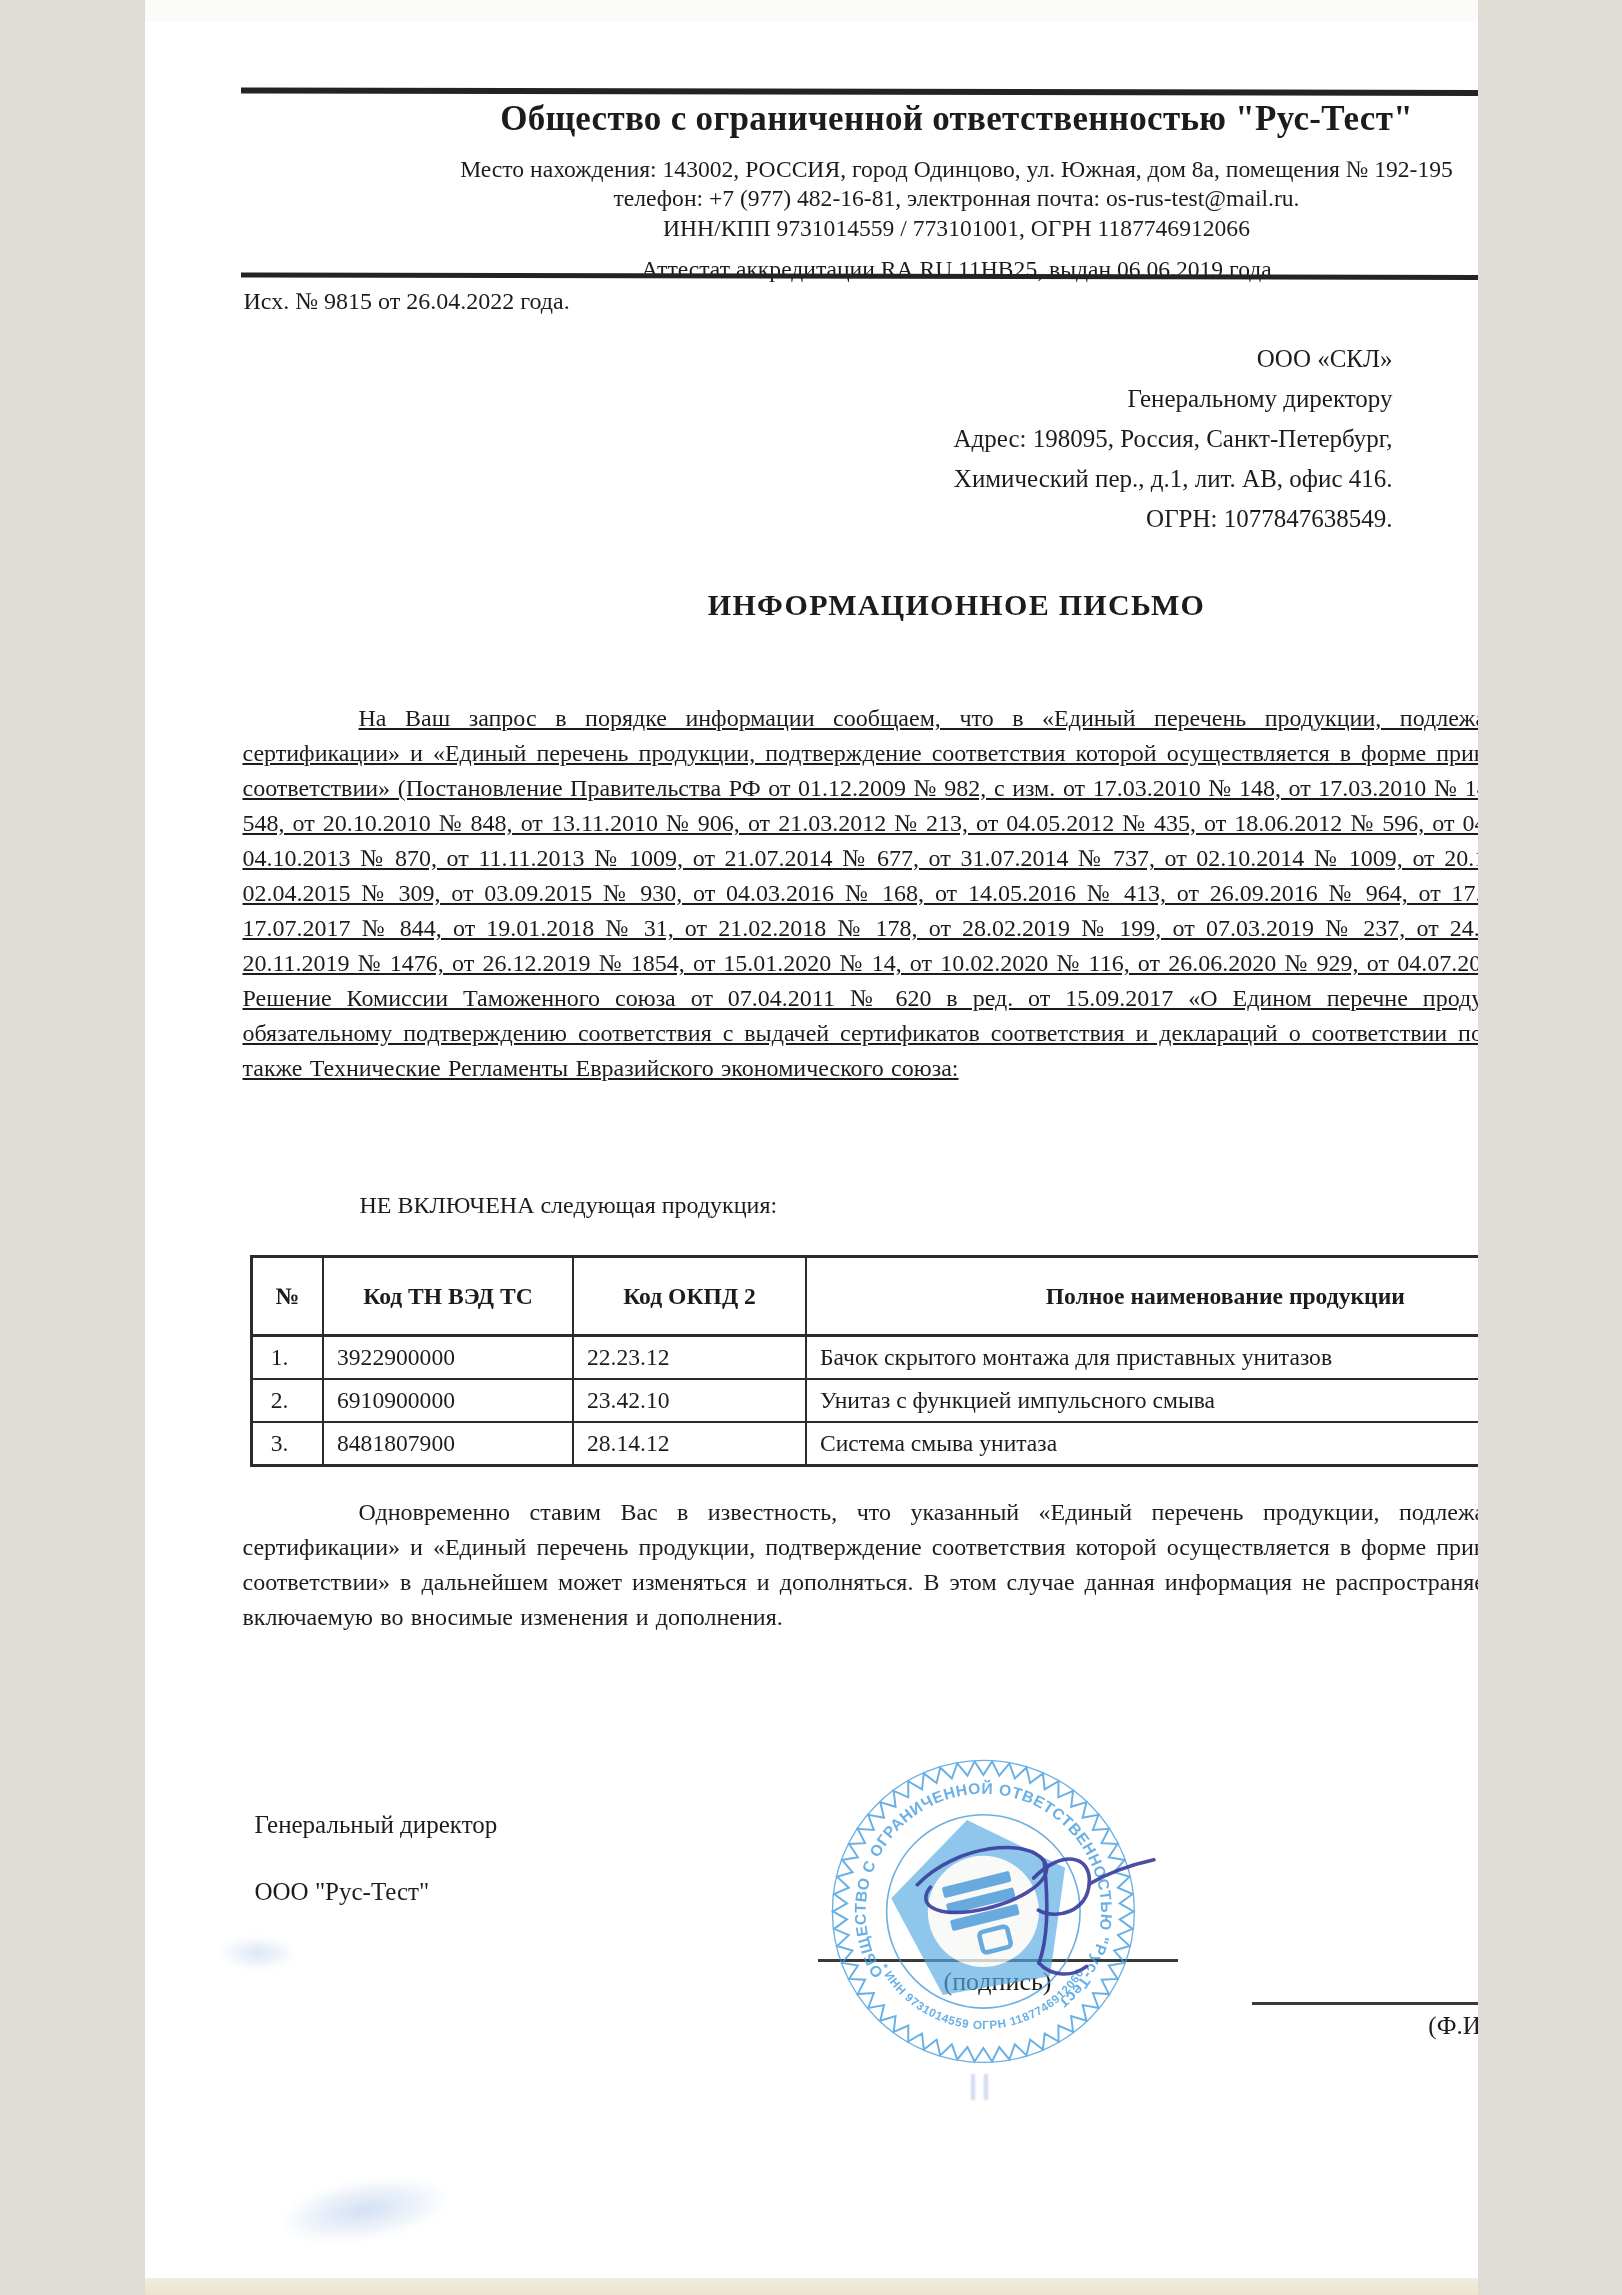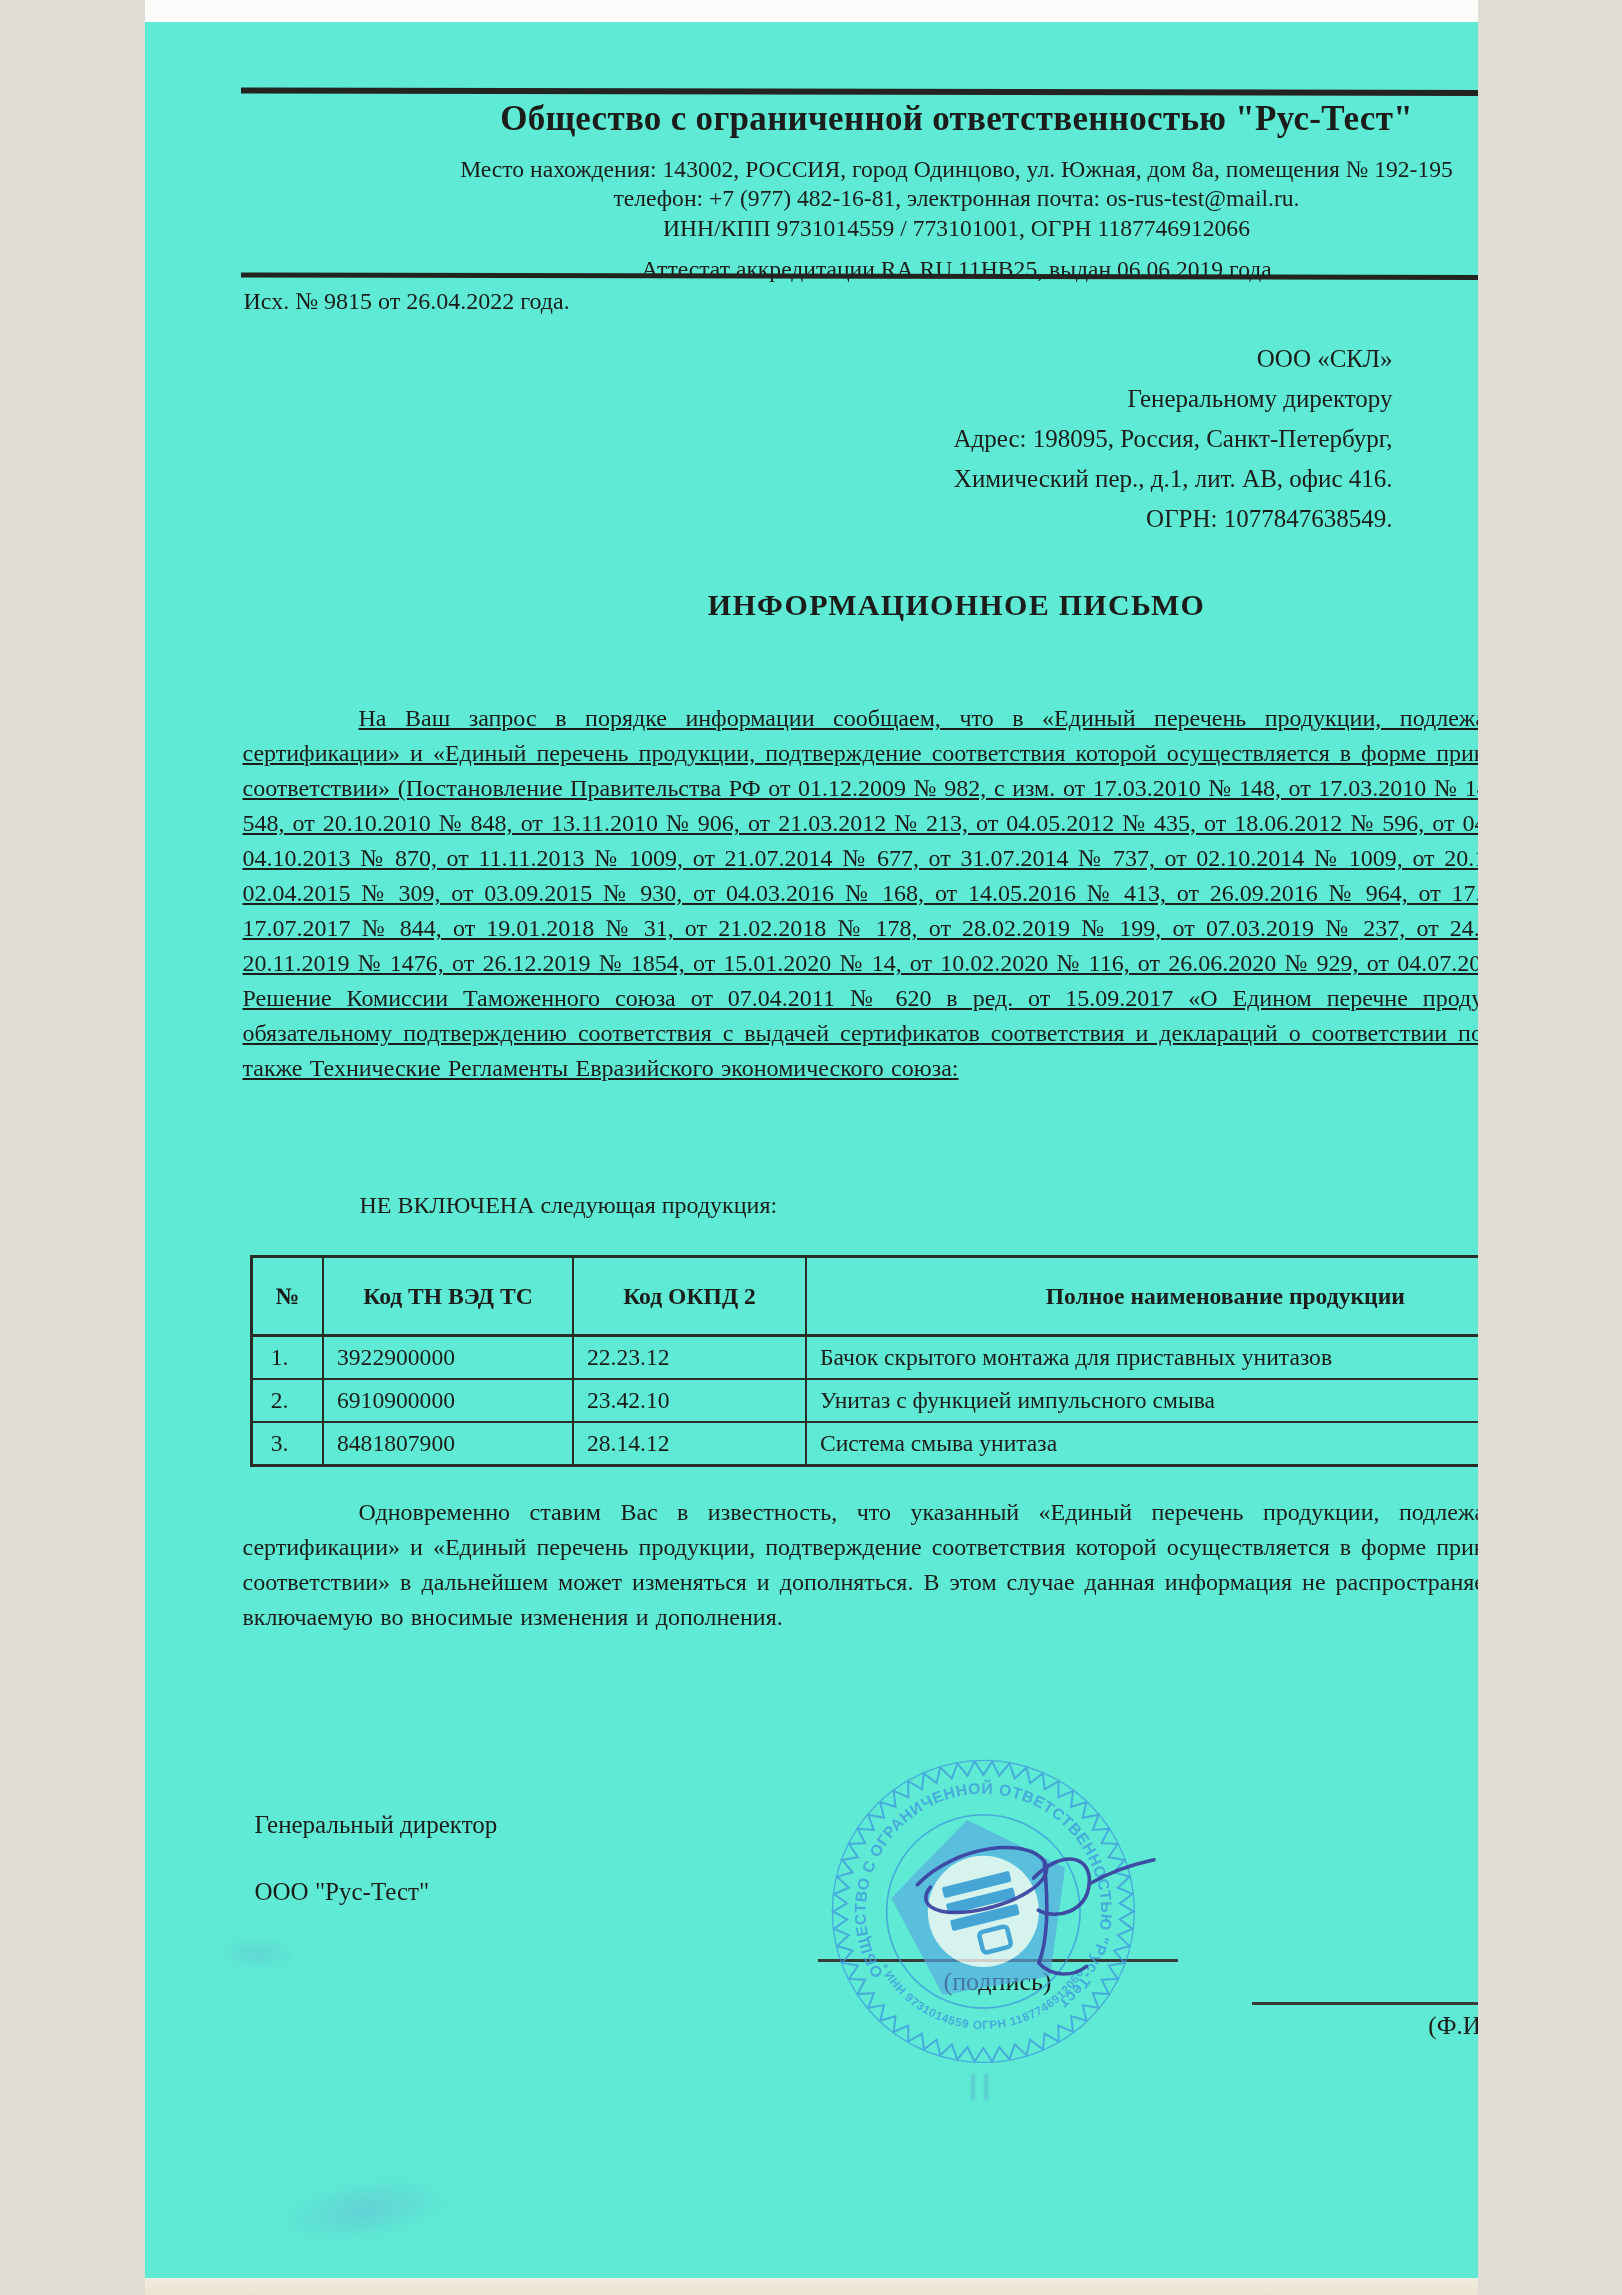--- a/index.html
+++ b/index.html
@@ -1,18 +1,18 @@
 <!DOCTYPE html>
 <html style="font-size:10.5px"><head>
 <meta charset="utf-8">
 <style>
   html,body{margin:0;padding:0;background:#dedcd4;}
   .page{
     position:relative;width:1333px;height:2295px;margin:0 auto;
-    background:#5eead4;overflow:hidden;
+    background:#ffffff;overflow:hidden;
     font-family:"Liberation Serif","DejaVu Serif",serif;color:#1c1c1a;
   }
   .edge-top{position:absolute;left:0;top:0;width:100%;height:22px;background:#fbfbf9;}
   .edge-bottom{position:absolute;left:0;bottom:0;width:100%;height:17px;background:linear-gradient(#f1ecdf,#ece4d0);}
   .rule{position:absolute;background:#23231f;}
   .rule-top{left:96px;top:89px;width:1472px;height:5.9px;transform:rotate(0.12deg);}
   .rule-bottom{left:96px;top:274px;width:1472px;height:5.2px;transform:rotate(0.12deg);}
   .company-name{
     position:absolute;left:92px;top:99px;width:1440px;text-align:center;
     font-size:35px;font-weight:bold;letter-spacing:0.3px;white-space:nowrap;

